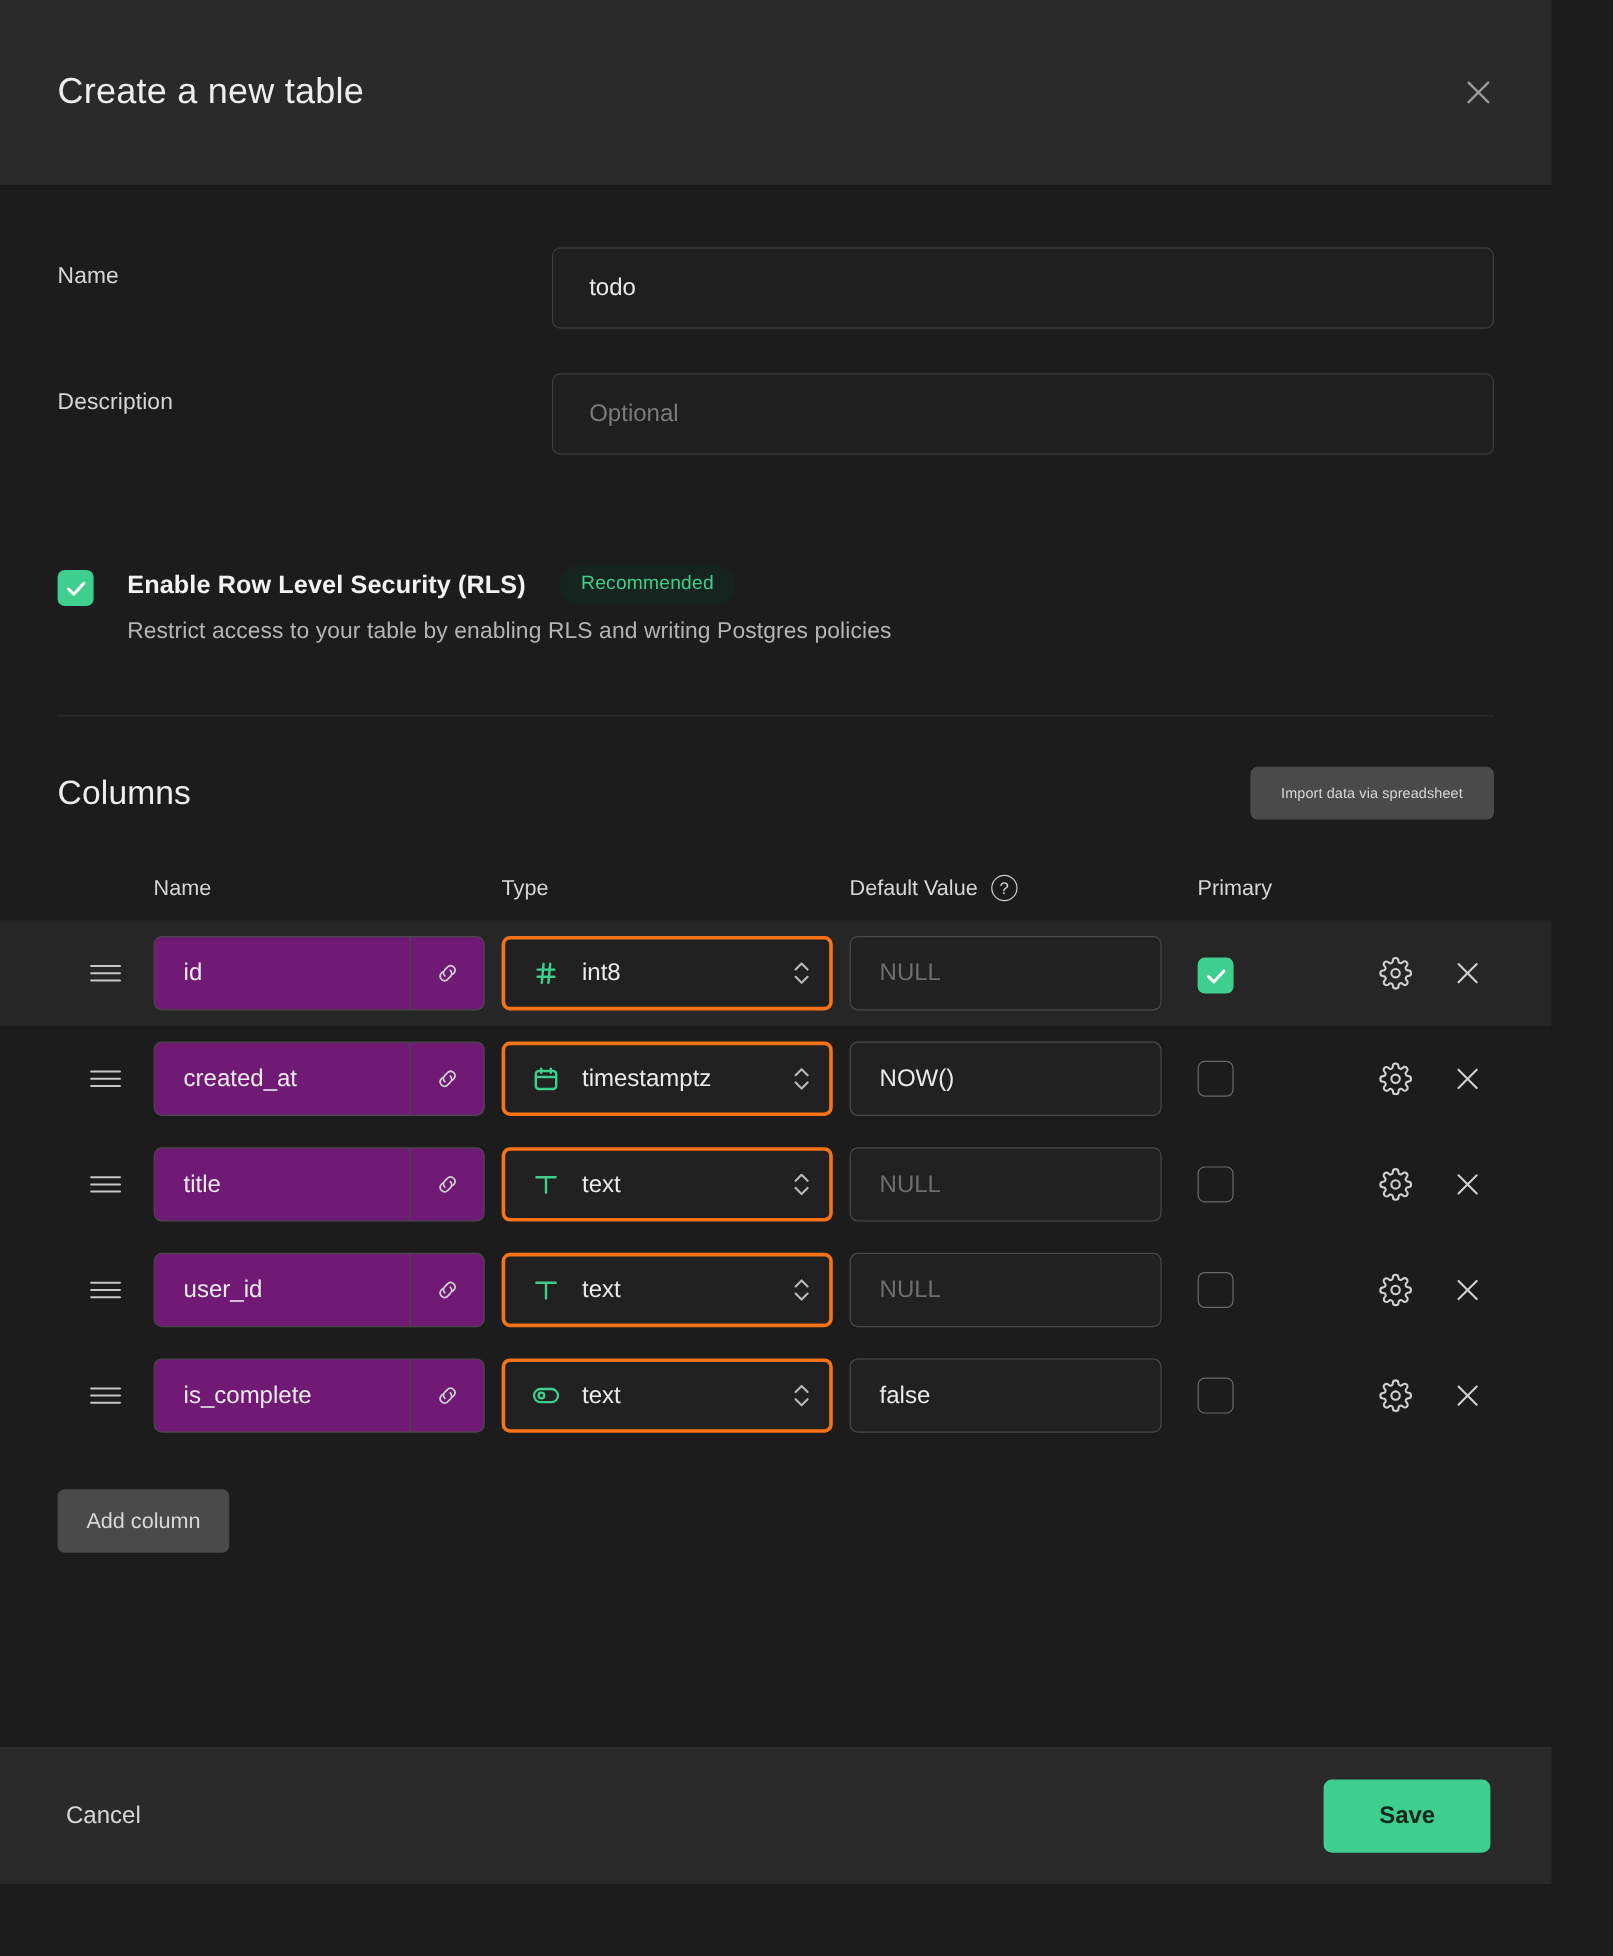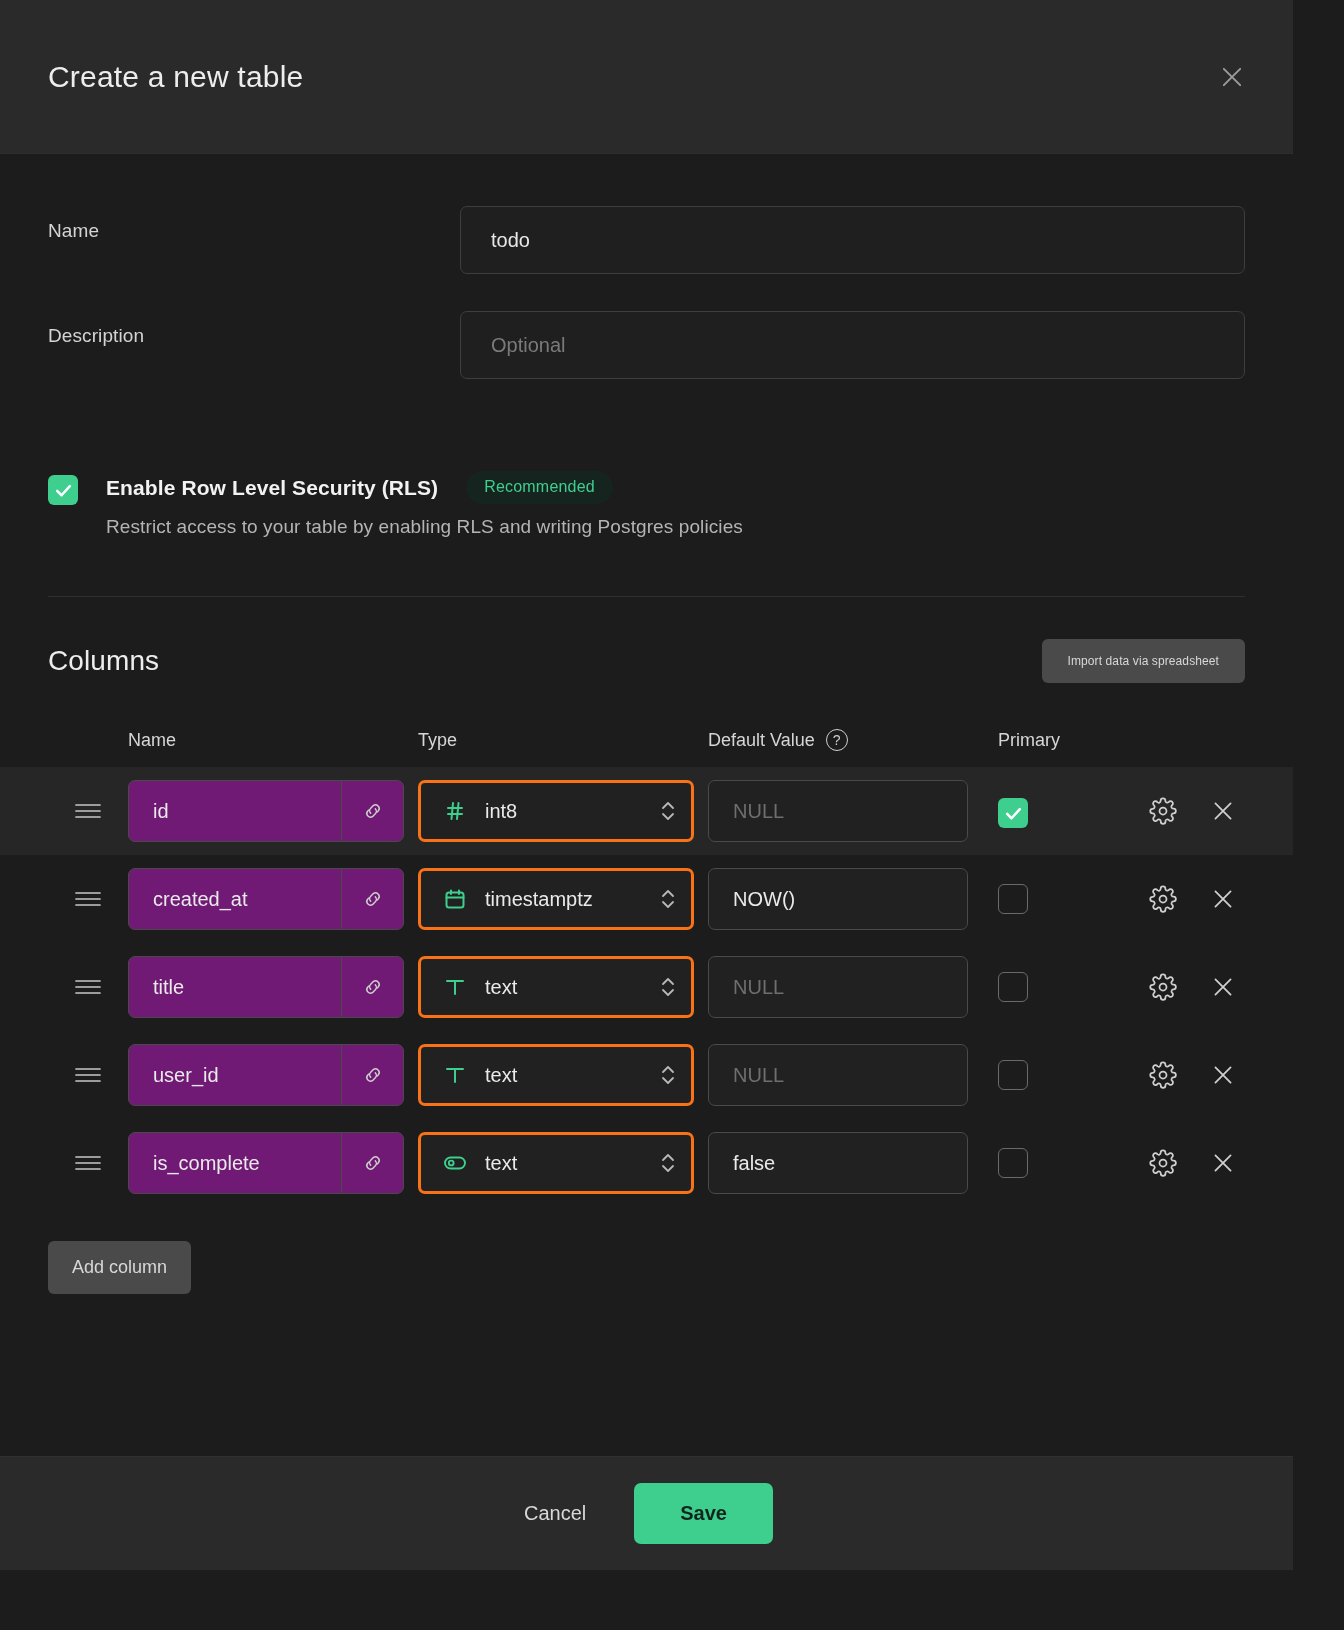--- a/index.html
+++ b/index.html
@@ -265,21 +265,21 @@
   }
 
   
   .modal-footer {
     margin-top: 54px;
     height: 114px;
     background: #2a2a2a;
     border-top: 1px solid #313131;
     display: flex;
     align-items: center;
-    justify-content: center;
+    justify-content: space-between;
     gap: 44px;
     padding: 0 51px;
     flex: none;
   }
   .cancel-btn {
     font-size: 20px;
     color: #d8d8d8;
     cursor: pointer;
     padding: 10px 4px;
   }

